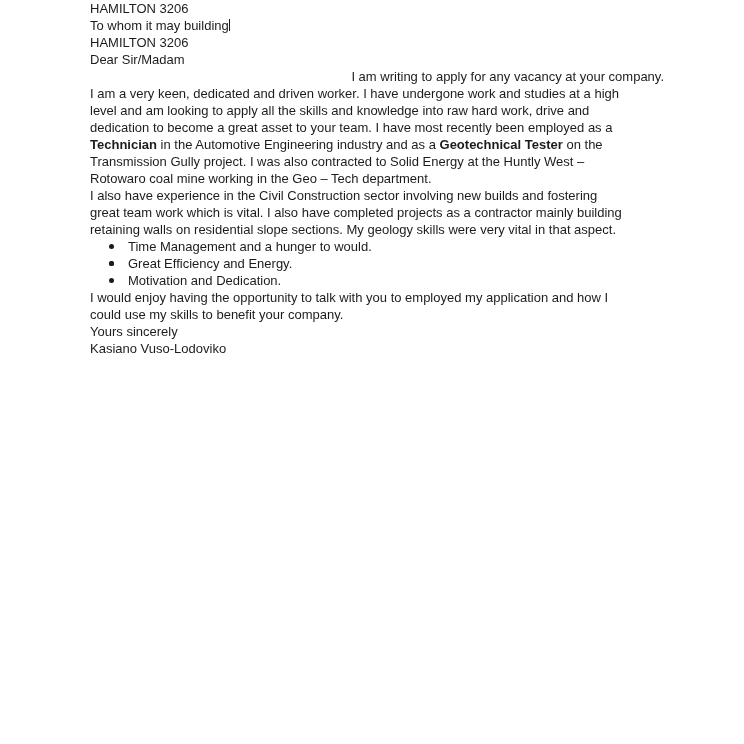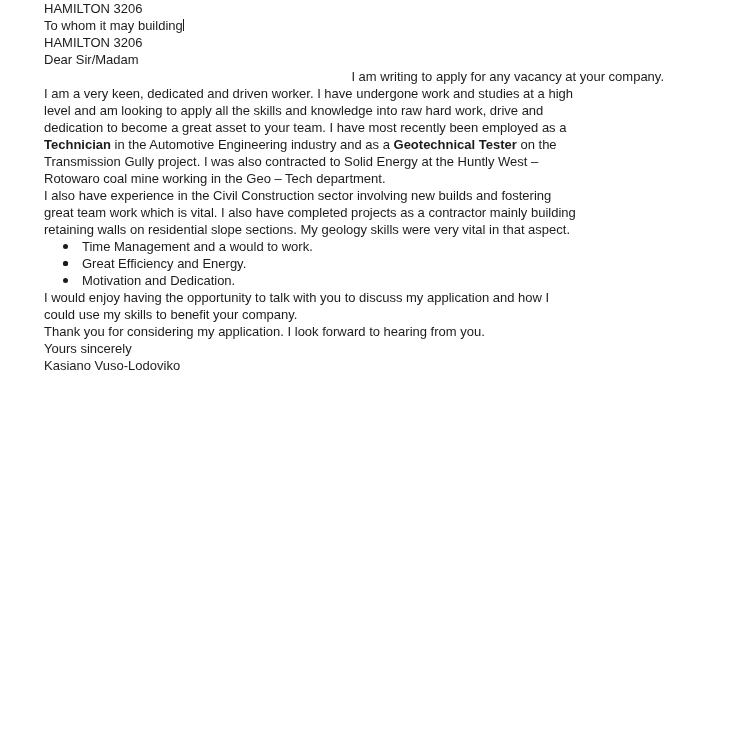--- a/index.html
+++ b/index.html
@@ -13,21 +13,21 @@
     overflow: hidden;
     font-family: "Liberation Sans", "DejaVu Sans", sans-serif;
     font-size: 13px;
     line-height: 17px;
     color: #1c1c1c;
   }
   .page {
     box-sizing: border-box;
     width: 744px;
     height: 744px;
-    padding-left: 44px;
+    padding-left: 90px;
     padding-right: 80px;
     background: #ffffff;
   }
   .page p, .page div.block, .page ul {
     margin: 0;
     padding: 0;
   }
   .para, .line, .salutation, .signoff, .signature {
     white-space: pre-line;
   }
@@ -85,28 +85,27 @@
 </span><b>Technician</b><span> in the Automotive Engineering industry and as a </span><b>Geotechnical Tester</b><span> on the
 Transmission Gully project.  I was also contracted to Solid Energy at the Huntly West –
 Rotowaro coal mine working in the Geo – Tech department.</span></p>
 
   <p class="para">I also have experience in the Civil Construction sector involving new builds and fostering
 great team work which is vital. I also have completed projects as a contractor mainly building
 retaining walls on residential slope sections. My geology skills were very vital in that aspect.</p>
 
 
   <ul class="skills">
-      <li><span class="bullet-dot"></span><span>Time Management and a would to work.</span></li>
+      <li><span class="bullet-dot"></span><span>Time Management and a hunger to would.</span></li>
       <li><span class="bullet-dot"></span></li>
       <li><span class="bullet-dot"></span><span>Great Efficiency and Energy.</span></li>
       <li><span class="bullet-dot"></span><span>Motivation and Dedication.</span></li>
     </ul>
 
-  <p class="para">I would enjoy having the opportunity to talk with you to discuss my application and how I
+  <p class="para">I would enjoy having the opportunity to talk with you to employed my application and how I
 could use my skills to benefit your company.</p>
 
-  <p class="para">Thank you for considering my application. I look forward to hearing from you.</p>
 
   <p class="signoff">Yours sincerely</p>
 
   <p class="signature">Kasiano Vuso-Lodoviko</p>
 
 </main>
 
 </body></html>

